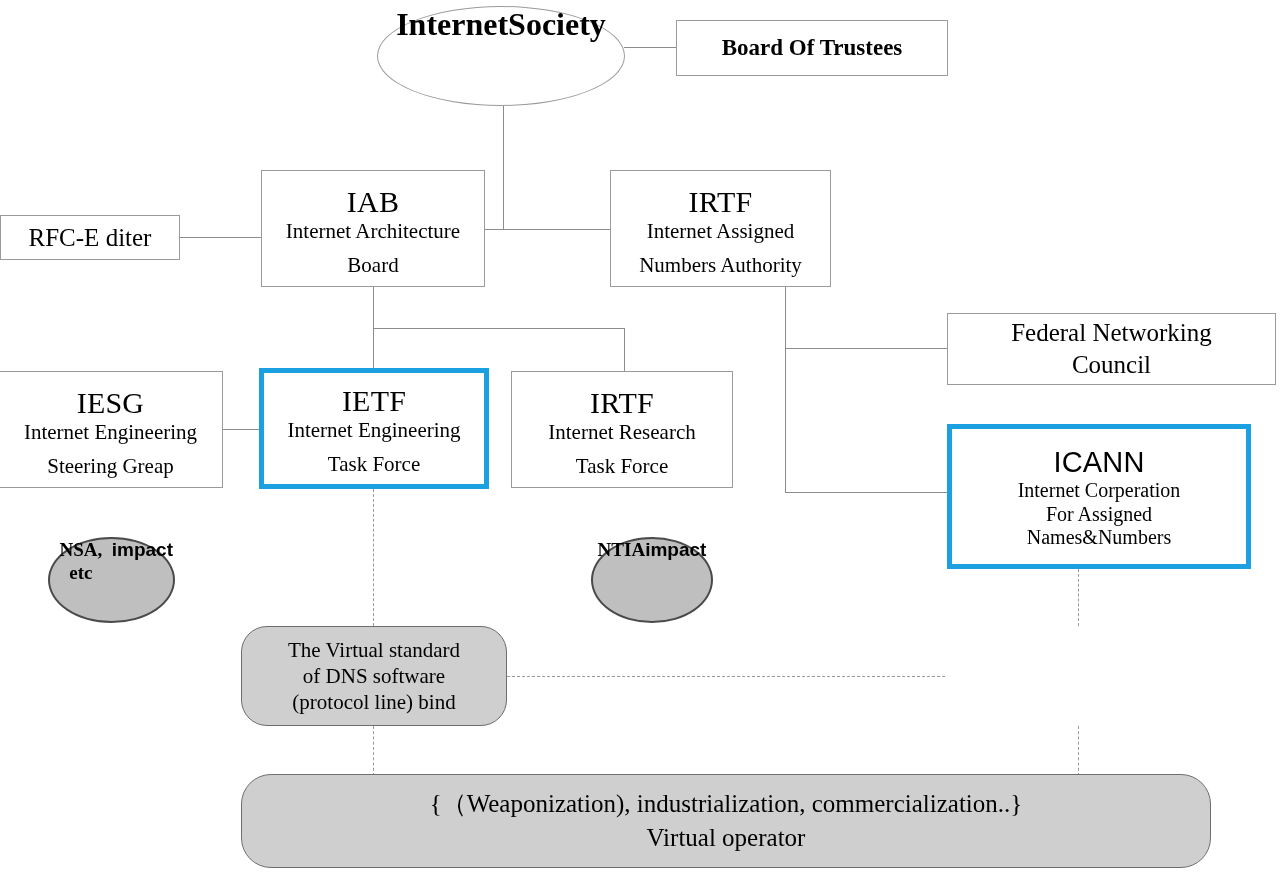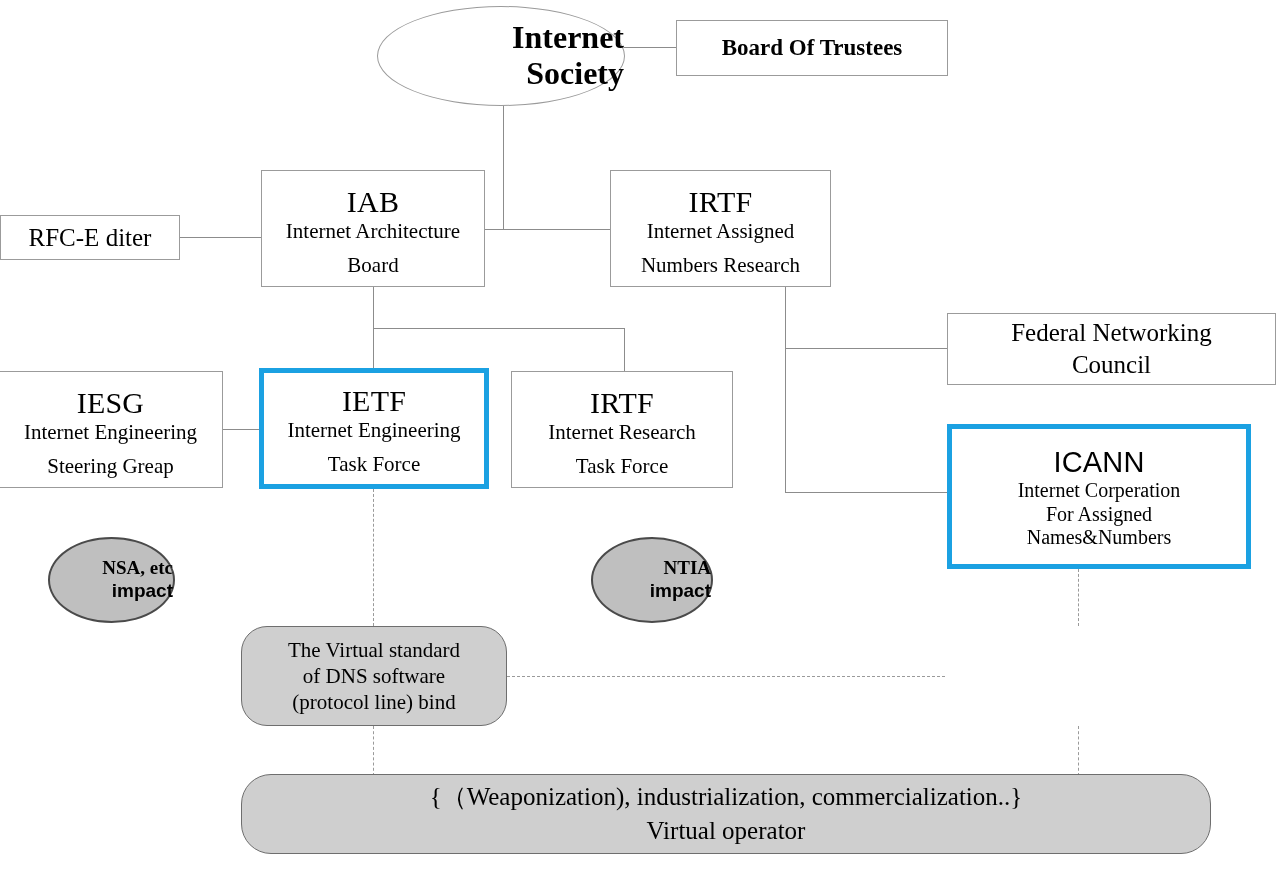--- a/index.html
+++ b/index.html
@@ -66,22 +66,22 @@
   .box.highlight {
     border: 5px solid #1BA1E2;
   }
 
   .ellipse {
     position: absolute;
     box-sizing: border-box;
     border: 1.4px solid #6e6e6e;
     border-radius: 50%;
     display: flex;
-    flex-direction: column;
-    align-items: flex-end;
+    flex-direction: row;
+    align-items: flex-start;
     justify-content: center;
     text-align: center;
   }
   .ellipse.white { background: #ffffff; border-color: #9b9b9b; }
   .ellipse.gray  { background: #bfbfbf; border-color: #4a4a4a; border-width: 2px; }
 
   .rounded {
     position: absolute;
     box-sizing: border-box;
     background: #cfcfcf;
@@ -165,21 +165,21 @@
     font-weight: bold;
   }
 
   #dns-rounded {
     left: 241px; top: 626px; width: 266px; height: 100px;
   }
   #root-rounded {
     left: 945px; top: 626px; width: 266px; height: 100px;
   }
   #virtual-op-bar {
-    left: 241px; top: 774px; width: 970px; height: 80px;
+    left: 241px; top: 774px; width: 970px; height: 94px;
     font-size: 25px; line-height: 1.35;
     border-radius: 30px;
   }
 </style>
 </head>
 <body>
 
 <div id="canvas">
 
   <div class="line-h" style="left:624px; top:47px; width:53px;"></div>
@@ -229,21 +229,21 @@
 
   <div class="box" id="iab-box">
     <div class="box-title">IAB</div>
     <div class="box-sub">Internet Architecture</div>
     <div class="box-sub">Board</div>
   </div>
 
   <div class="box" id="iana-box">
     <div class="box-title">IRTF</div>
     <div class="box-sub">Internet Assigned</div>
-    <div class="box-sub">Numbers Research</div>
+    <div class="box-sub">Numbers Authority</div>
   </div>
 
   <div class="box" id="iesg-box">
     <div class="box-title">IESG</div>
     <div class="box-sub">Internet Engineering</div>
     <div class="box-sub">Steering Greap</div>
   </div>
 
   <div class="box highlight" id="ietf-box">
     <div class="box-title">IETF</div>

